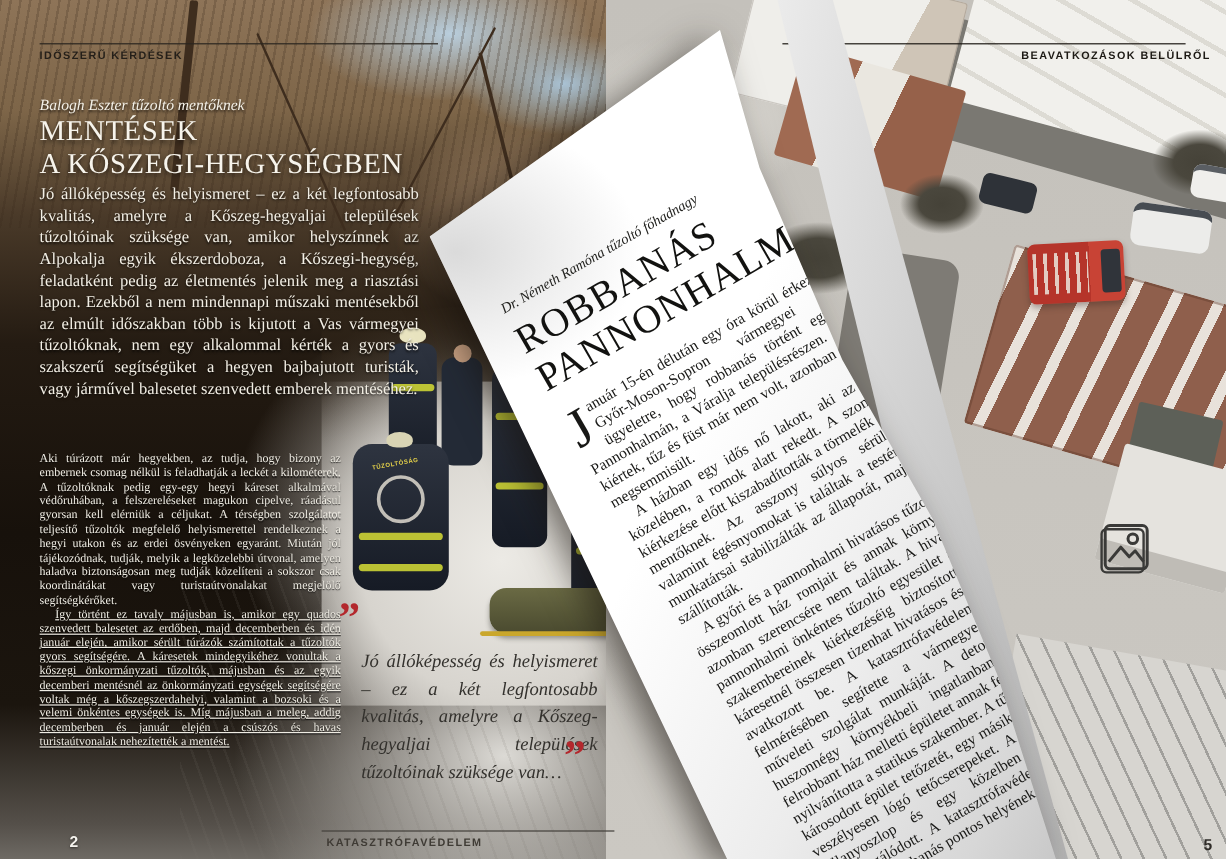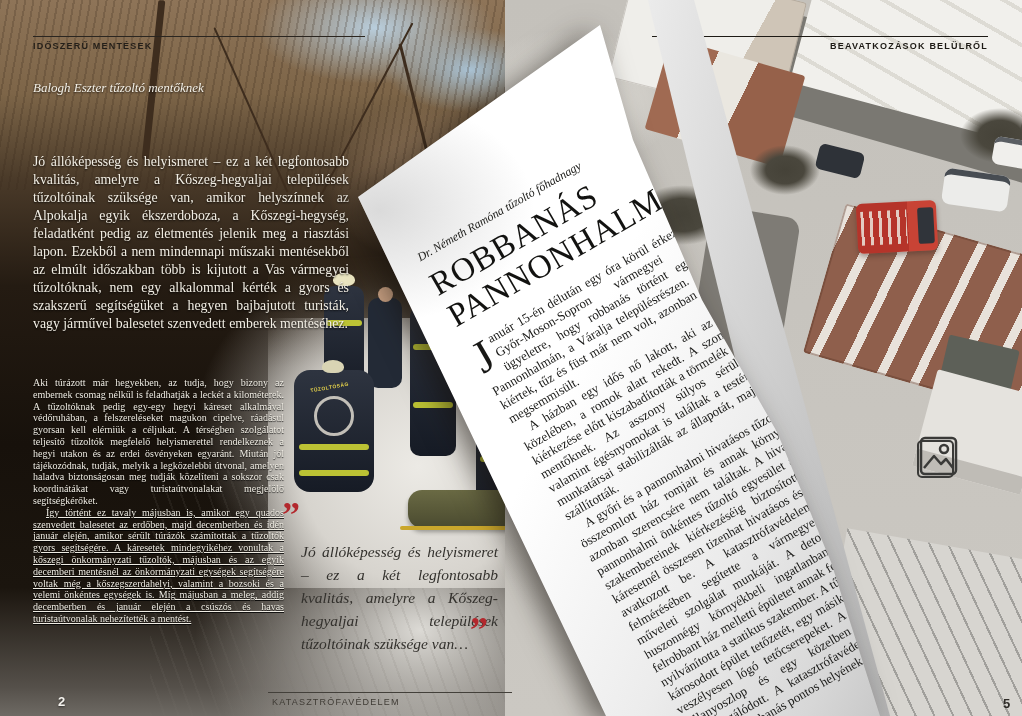--- a/index.html
+++ b/index.html
@@ -72,21 +72,21 @@
   .suv{left:438px;top:172px;width:66px;height:36px;transform:rotate(8deg);border-radius:8px;background:#ececea;
       box-shadow:inset 0 10px 0 -4px #474c52;}
   .car2{left:488px;top:140px;width:52px;height:28px;transform:rotate(10deg);border-radius:7px;background:#f0efec;
       box-shadow:inset 0 8px 0 -3px #5a5e63;}
   .car3{left:312px;top:148px;width:46px;height:26px;transform:rotate(14deg);border-radius:6px;background:#2e3238;}
 
   
   .rule{background:#2b2620;height:1px;}
   .kicker{font-family:"Liberation Sans",sans-serif;font-size:9px;font-weight:bold;letter-spacing:1.2px;color:#241f19;}
   .kicker-right{color:#1d1a15;}
-  .footer-title{font-family:"Liberation Sans",sans-serif;font-size:9px;font-weight:normal;letter-spacing:1.2px;color:#3f3b35;text-align:center;}
+  .footer-title{font-family:"Liberation Sans",sans-serif;font-size:9px;font-weight:bold;letter-spacing:1.2px;color:#3f3b35;text-align:center;}
   .pagenum{font-family:"Liberation Sans",sans-serif;font-size:13px;font-weight:bold;}
   .pn-left{color:#f5f3ee;text-shadow:0 1px 2px rgba(0,0,0,.5);}
   .pn-right{color:#2e2b27;}
 
   
   .byline-left{left:33px;top:80px;font-style:italic;font-size:13px;color:#f4f1e8;text-shadow:0 1px 2px rgba(0,0,0,.7);}
   .title-left{left:33px;top:97px;width:420px;color:#f7f4ec;font-size:24px;line-height:27px;
       letter-spacing:.5px;text-shadow:0 2px 4px rgba(0,0,0,.65);}
   .lead{left:33px;top:153px;width:316px;font-size:13.8px;line-height:18px;text-align:justify;
       color:#f3efe5;text-shadow:0 1px 2px rgba(0,0,0,.8);}
@@ -191,25 +191,29 @@
     <div class="car3"></div>
     <div class="truck">
       <div class="truck-ladder"></div>
       <div class="truck-cab"></div>
     </div>
     <div class="suv"></div>
     <div class="car2"></div>
   </div>
 
   <div class="abs rule" style="left:33px;top:36px;width:332px;"></div>
-  <div class="abs kicker" style="left:33px;top:41px;">IDŐSZERŰ MENTÉSEK</div>
+  <div class="abs kicker" style="left:33px;top:41px;">IDŐSZERŰ KÉRDÉSEK</div>
   <div class="abs rule" style="left:652px;top:36px;width:336px;background:#1d1a15;"></div>
-  <div class="abs kicker kicker-right" style="left:652px;top:41px;width:336px;text-align:right;">BEAVATKOZÁSOK BELÜLRŐL</div>
+  <div class="abs kicker kicker-right" style="left:673px;top:41px;width:336px;text-align:right;">BEAVATKOZÁSOK BELÜLRŐL</div>
 
   <div class="abs byline-left">Balogh Eszter tűzoltó mentőknek</div>
+  <div class="abs title-left">
+    <div>MENTÉSEK</div>
+    <div>A KŐSZEGI-HEGYSÉGBEN</div>
+  </div>
   <div class="abs lead">Jó állóképesség és helyismeret – ez a két legfontosabb kvalitás, amelyre a Kőszeg-hegyaljai települések tűzoltóinak szüksége van, amikor helyszínnek az Alpokalja egyik ékszerdoboza, a Kőszegi-hegység, feladatként pedig az életmentés jelenik meg a riasztási lapon. Ezekből a nem mindennapi műszaki mentésekből az elmúlt időszakban több is kijutott a Vas vármegyei tűzoltóknak, nem egy alkalommal kérték a gyors és szakszerű segítségüket a hegyen bajbajutott turisták, vagy járművel balesetet szenvedett emberek mentéséhez.</div>
   <div class="abs bodycol">
     <p>Aki túrázott már hegyekben, az tudja, hogy bizony az embernek csomag nélkül is feladhatják a leckét a kilométerek. A tűzoltóknak pedig egy-egy hegyi káreset alkalmával védőruhában, a felszereléseket magukon cipelve, ráadásul gyorsan kell elérniük a céljukat. A térségben szolgálatot teljesítő tűzoltók megfelelő helyismerettel rendelkeznek a hegyi utakon és az erdei ösvényeken egyaránt. Miután jól tájékozódnak, tudják, melyik a legközelebbi útvonal, amelyen haladva biztonságosan meg tudják közelíteni a sokszor csak koordinátákat vagy turistaútvonalakat megjelölő segítségkérőket.</p>
     <p>Így történt ez tavaly májusban is, amikor egy quados szenvedett balesetet az erdőben, majd decemberben és idén január elején, amikor sérült túrázók számítottak a tűzoltók gyors segítségére. A káresetek mindegyikéhez vonultak a kőszegi önkormányzati tűzoltók, májusban és az egyik decemberi mentésnél az önkormányzati egységek segítségére voltak még a kőszegszerdahelyi, valamint a bozsoki és a velemi önkéntes egységek is. Míg májusban a meleg, addig decemberben és január elején a csúszós és havas turistaútvonalak nehezítették a mentést.</p>
   </div>
 
   <div class="abs qmark" style="left:282px;top:505px;">”</div>
   <div class="abs pullquote">Jó állóképesség és helyismeret – ez a két legfontosabb kvalitás, amelyre a Kőszeg-hegyaljai települések tűzoltóinak szüksége van…</div>
   <div class="abs qmark" style="left:470px;top:620px;">”</div>
 

